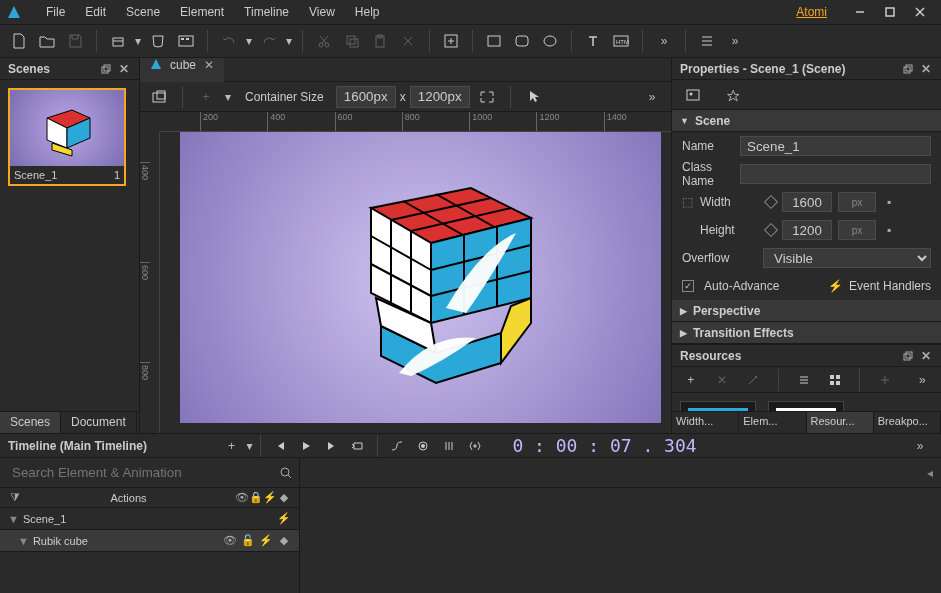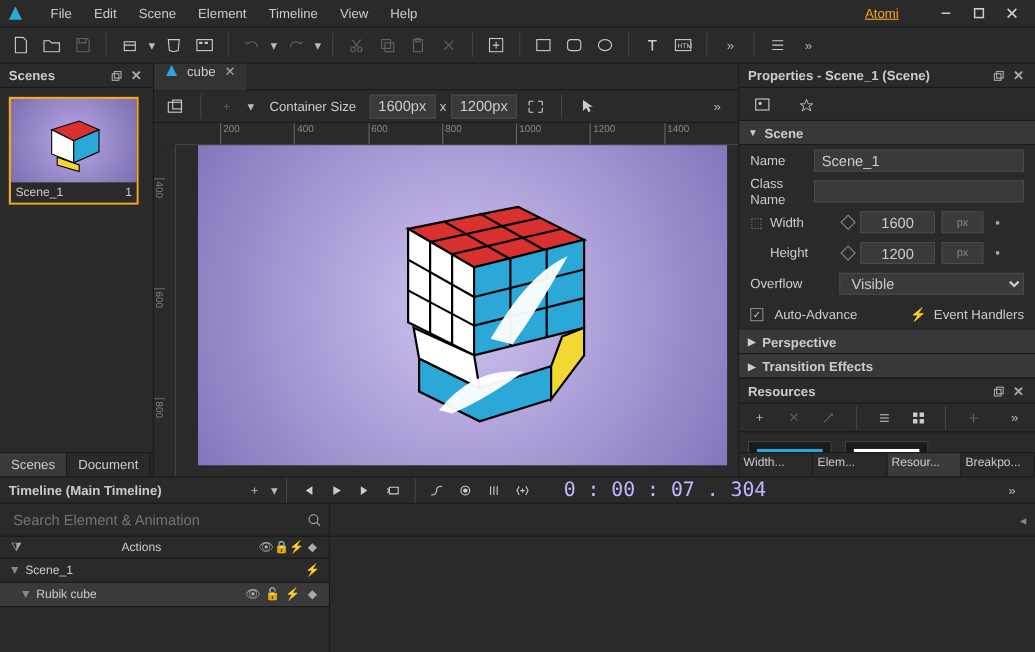--- a/index.html
+++ b/index.html
@@ -1,21 +1,21 @@
 <!DOCTYPE html>
 <html><head>
 <meta charset="utf-8">
 <style>
 *{margin:0;padding:0;box-sizing:border-box;font-family:"Segoe UI",Arial,sans-serif;user-select:none}
 body{background:#2a2a2a;color:#ccc;font-size:12px;width:941px;height:593px;overflow:hidden;display:flex;flex-direction:column}
 .menubar{height:24px;background:#2a2a2a;display:flex;align-items:center;padding:0 6px}
 .menubar .logo{width:16px;height:16px;margin-right:14px}
 .menubar .menu-item{padding:3px 10px;cursor:pointer}
 .menubar .spacer{flex:1}
-.menubar .link{color:#f5a623;text-decoration:underline;margin-right:28px}
+.menubar .link{color:#f5a623;text-decoration:underline;margin-right:18px}
 .winbtn{width:30px;height:22px;display:flex;align-items:center;justify-content:center;cursor:pointer;color:#ccc}
 .toolbar{height:34px;background:#2a2a2a;border-top:1px solid #1a1a1a;border-bottom:1px solid #1a1a1a;display:flex;align-items:center;padding:0 6px;gap:2px}
 .tool-btn{width:26px;height:26px;display:flex;align-items:center;justify-content:center;cursor:pointer;border-radius:2px;color:#bbb}
 .tool-btn.disabled{opacity:.35;cursor:default}
 .sep{width:1px;height:22px;background:#444;margin:0 6px}
 .dropdown-arrow{width:10px;height:26px;display:flex;align-items:center;justify-content:center;cursor:pointer;color:#bbb}
 .main{flex:1;display:flex;min-height:0}
 .left-panel{width:140px;background:#2a2a2a;border-right:1px solid #1a1a1a;display:flex;flex-direction:column}
 .panel-header{height:22px;background:#2a2a2a;display:flex;align-items:center;padding:0 8px;font-weight:600;border-bottom:1px solid #1a1a1a}
 .panel-header .title{flex:1}
@@ -40,21 +40,21 @@
 .ruler-v{position:absolute;top:20px;left:0;width:20px;bottom:0;background:#2a2a2a;border-right:1px solid #444}
 .ruler-v .tick{height:100px;border-top:1px solid #666;font-size:9px;color:#888;writing-mode:vertical-rl;padding-top:2px}
 .canvas{position:absolute;top:20px;left:40px;right:10px;bottom:10px;background:radial-gradient(circle,#d0c4f0 0%,#8576bc 100%);display:flex;align-items:center;justify-content:center}
 .right-panel{width:270px;background:#2a2a2a;border-left:1px solid #1a1a1a;display:flex;flex-direction:column}
 .props-tabs{height:30px;display:flex;align-items:center;padding:0 8px;gap:14px;border-bottom:1px solid #1a1a1a}
 .section-header{height:22px;background:#383838;display:flex;align-items:center;padding:0 8px;font-weight:600;cursor:pointer;border-bottom:1px solid #1a1a1a}
 .section-header .arrow{margin-right:6px;font-size:9px}
 .prop-row{display:flex;align-items:center;height:28px;padding:0 10px;gap:6px}
 .prop-label{width:75px}
 .prop-input{flex:1;height:20px;background:#3a3a3a;border:1px solid #4a4a4a;color:#ccc;padding:0 6px}
-.prop-num{width:68px;height:20px;background:#3a3a3a;border:1px solid #4a4a4a;color:#ccc;text-align:center}
+.prop-num{width:50px;height:20px;background:#3a3a3a;border:1px solid #4a4a4a;color:#ccc;text-align:center}
 .unit{width:38px;height:20px;background:#3a3a3a;border:1px solid #4a4a4a;color:#888;font-size:10px;display:flex;align-items:center;justify-content:center}
 .diamond{width:10px;height:10px;transform:rotate(45deg);border:1px solid #888;cursor:pointer}
 .checkbox{width:12px;height:12px;border:1px solid #888;margin-right:4px;display:flex;align-items:center;justify-content:center;font-size:9px}
 .resources{flex:1;display:flex;flex-direction:column;border-top:1px solid #1a1a1a;min-height:0}
 .res-toolbar{height:26px;display:flex;align-items:center;padding:0 6px;gap:6px;border-bottom:1px solid #1a1a1a}
 .res-grid{flex:1;display:flex;flex-wrap:wrap;gap:8px;padding:8px;align-content:flex-start;overflow:hidden}
 .res-item{width:80px;height:90px;display:flex;flex-direction:column;gap:4px}
 .res-thumb{width:76px;height:64px;background:#1a1a1a;border:1px solid #444;display:flex;align-items:center;justify-content:center}
 .res-tabs{height:22px;display:flex;border-top:1px solid #1a1a1a}
 .res-tab{flex:1;padding:3px 4px;font-size:11px;cursor:pointer;overflow:hidden;white-space:nowrap;text-overflow:ellipsis;border-right:1px solid #1a1a1a}

